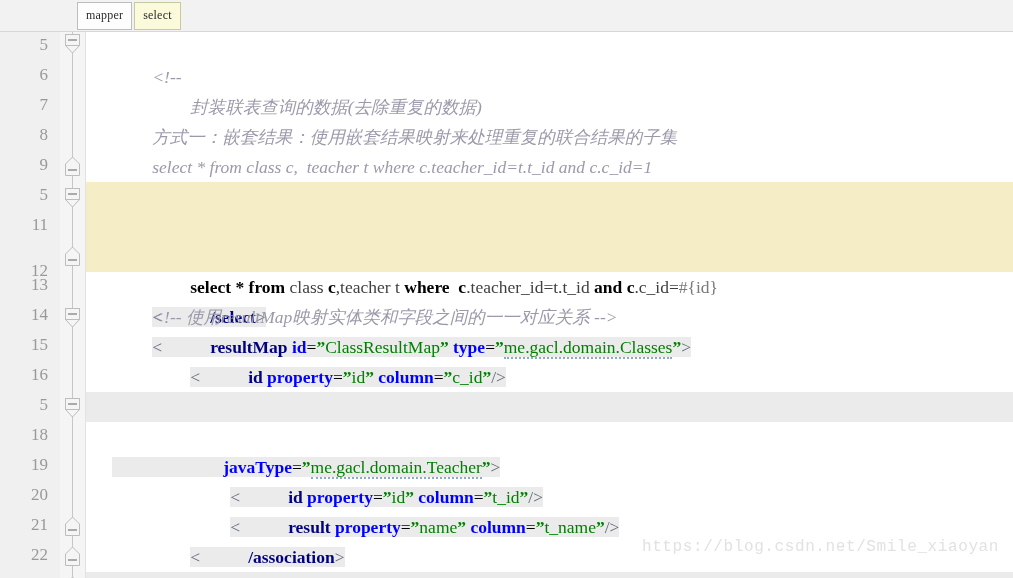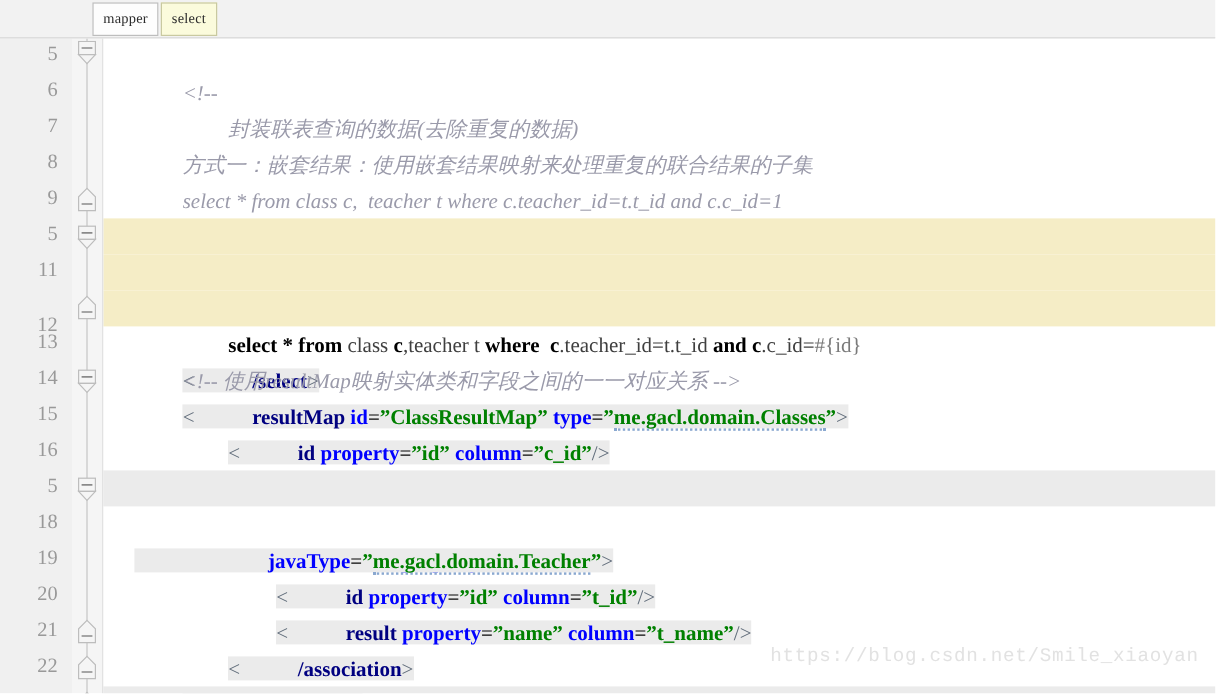--- a/index.html
+++ b/index.html
@@ -69,21 +69,21 @@
   .rowhl-full{position:absolute;left:0;top:0;right:0;height:30px;background:#f5edc6;}
   .rowhl-band{position:absolute;left:0;top:0;right:0;height:30px;background:#ebebeb;}
   .linetext{position:relative;display:inline-block;padding-left:40px;}
   .sel{background:#ebebeb;}
 
   
   .tag{color:#000080;font-weight:bold;margin-left:48px;}
   .brk{color:#606c7a;}
   .attr{color:#0000ff;font-weight:bold;}
   .eq{color:#000000;}
-  .val{color:#008000;font-weight:bold;}
+  .val{color:#008000;font-weight:normal;}
   .quo{color:#008000;font-weight:bold;}
   .cmt{color:#9a9aaa;font-style:italic;}
   .sqlkw{color:#000000;font-weight:bold;}
   .sqltxt{color:#3f3f3f;}
   .sqlid{color:#000000;font-weight:bold;}
   .param{color:#7a7a7a;}
   .squig{border-bottom:2px dotted #8aa8d0;}
 
   
   .watermark{

